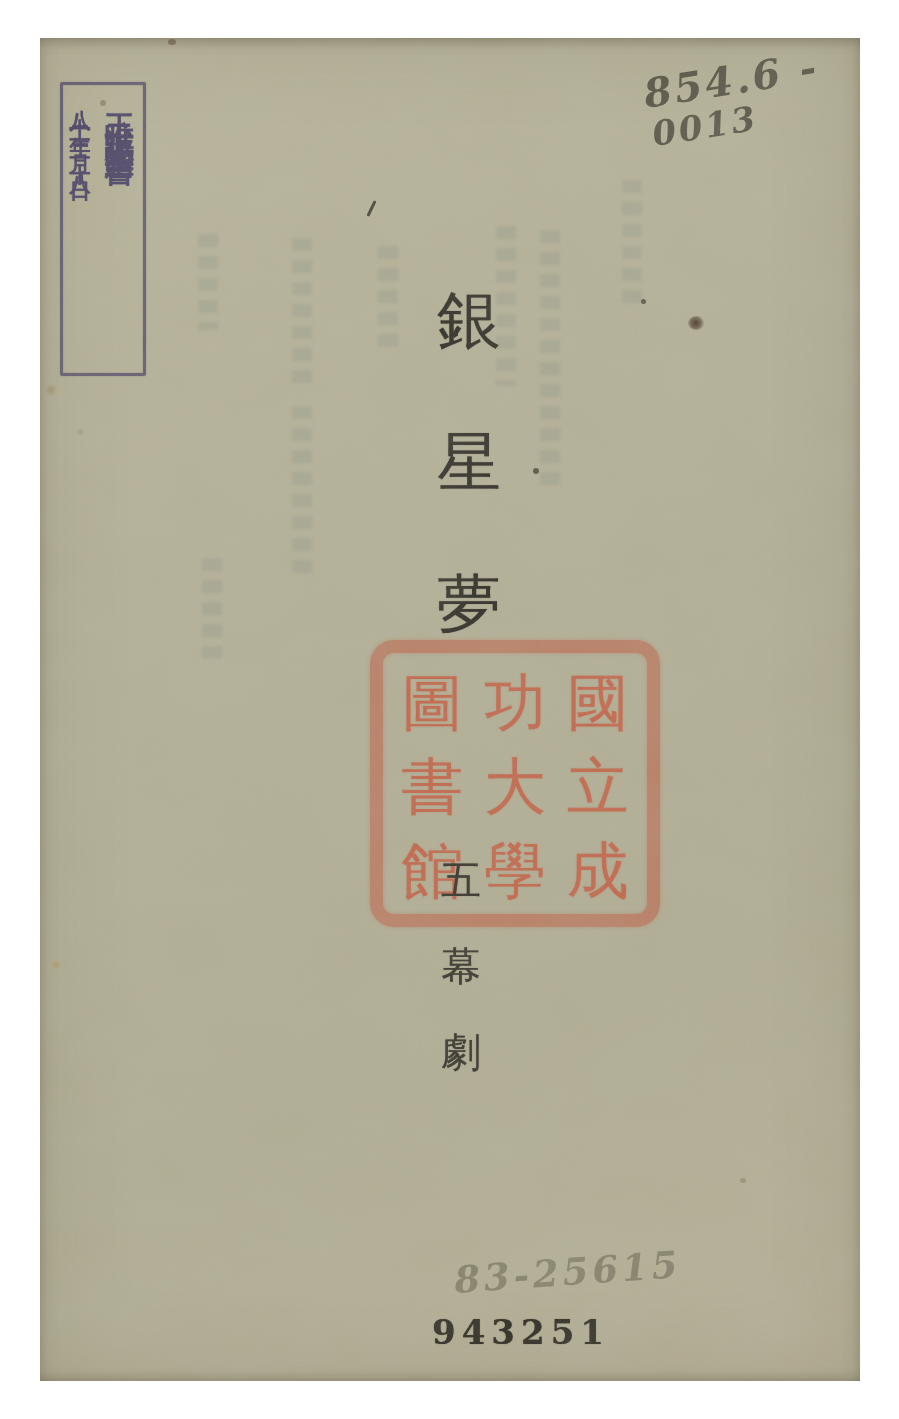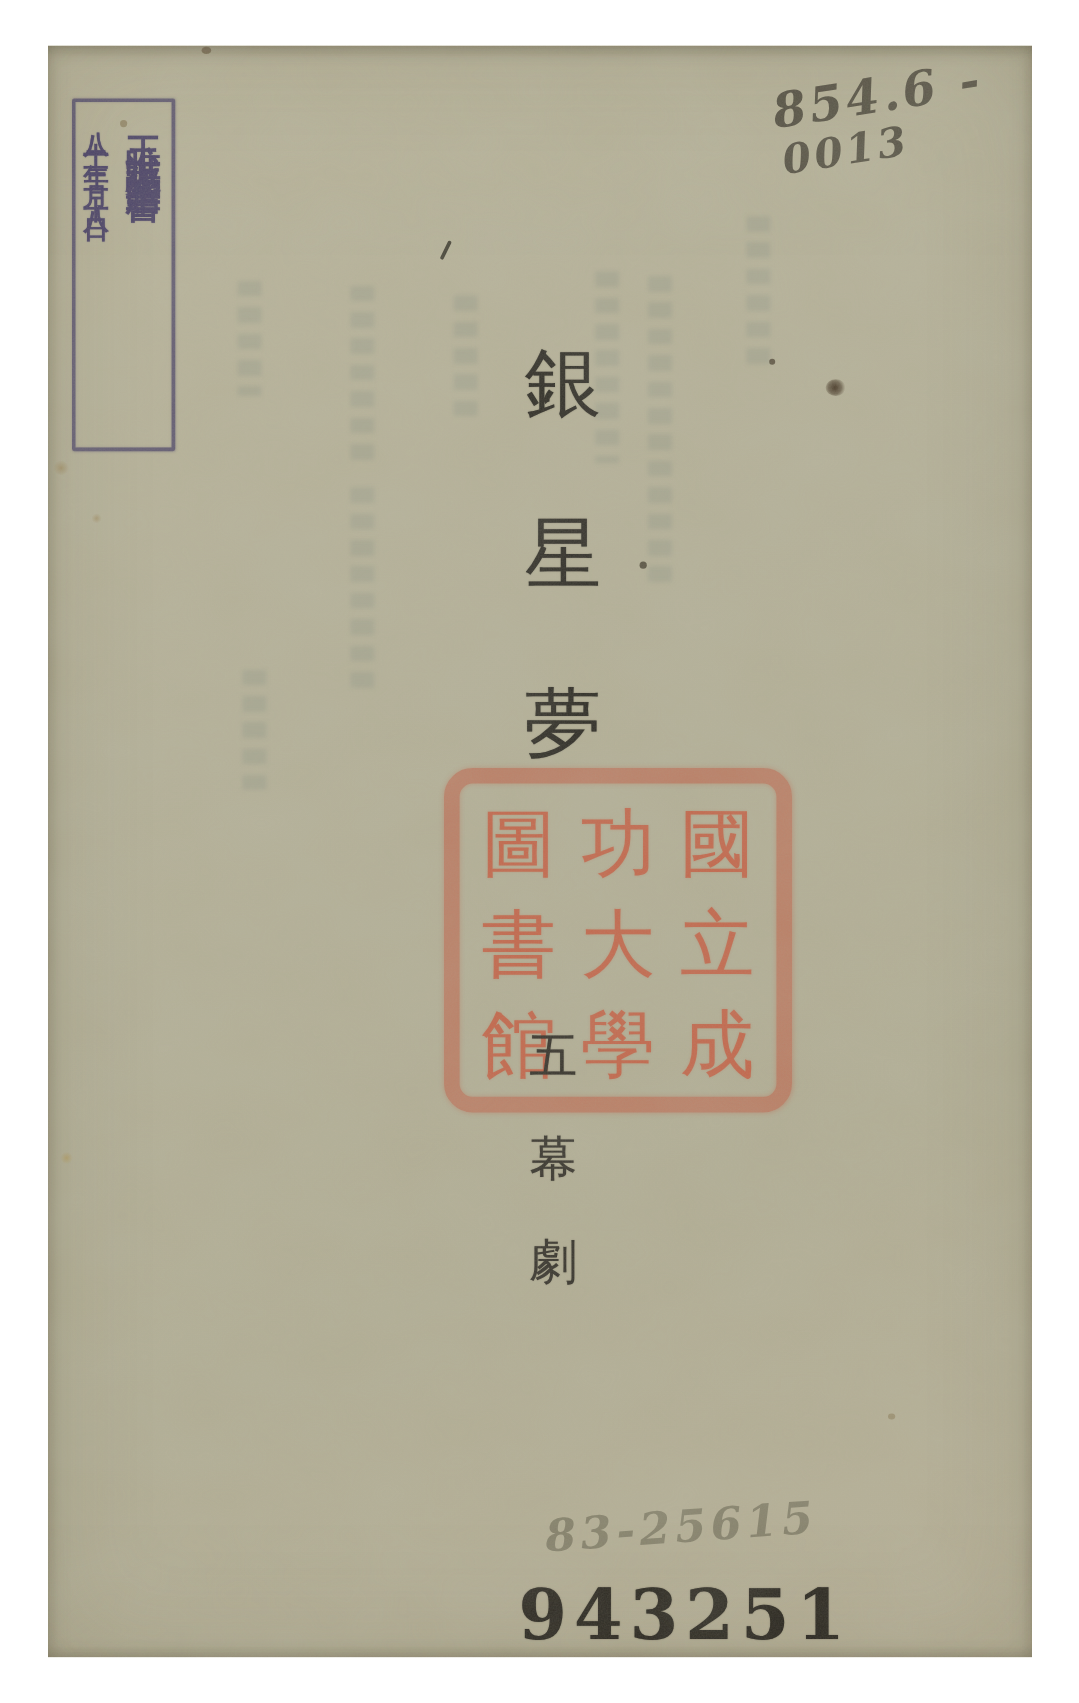--- a/index.html
+++ b/index.html
@@ -45,21 +45,21 @@
   
   .subtitle-col{position:absolute;left:400px;top:822px;width:42px;z-index:6;
         display:flex;flex-direction:column;align-items:center;gap:46px;}
   .subtitle-char{font-size:40px;line-height:40px;color:#34312a;text-shadow:0 0 1px rgba(52,49,42,.55);}
   
   .accession-pencil{position:absolute;left:414px;top:1212px;z-index:4;
         font-style:italic;font-size:37px;letter-spacing:4px;
         color:rgba(125,121,100,.85);transform:rotate(-4deg);font-weight:600;}
   .accession-stamp{position:absolute;left:392px;top:1274px;z-index:4;
         font-family:"DejaVu Serif","Liberation Serif",serif;font-weight:700;
-        font-size:58px;letter-spacing:6px;color:#29261f;text-shadow:0 0 1px rgba(41,38,31,.7);}
+        font-size:34px;letter-spacing:6px;color:#29261f;text-shadow:0 0 1px rgba(41,38,31,.7);}
   
   .ghost{position:absolute;width:20px;filter:blur(1.6px);opacity:.55;z-index:1;
         background:repeating-linear-gradient(to bottom,
           rgba(118,132,122,.38) 0px, rgba(118,132,122,.38) 13px,
           rgba(118,132,122,0) 13px, rgba(118,132,122,0) 22px);}
   .g1{left:158px;top:196px;height:96px;}
   .g2{left:252px;top:200px;height:150px;}
   .g3{left:252px;top:368px;height:168px;}
   .g4{left:338px;top:208px;height:106px;}
   .g5{left:456px;top:188px;height:160px;}

